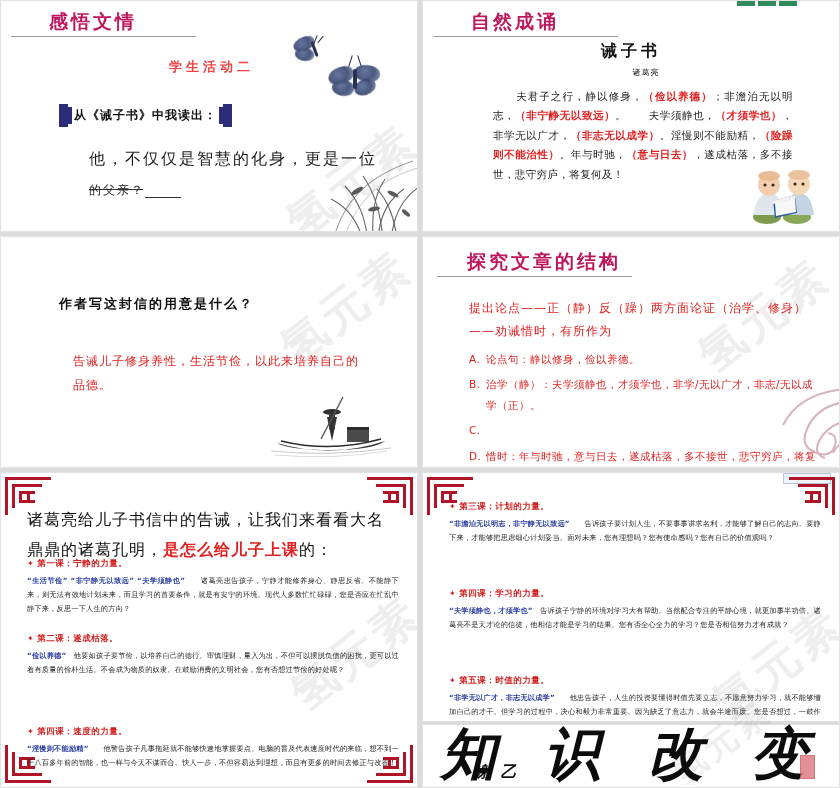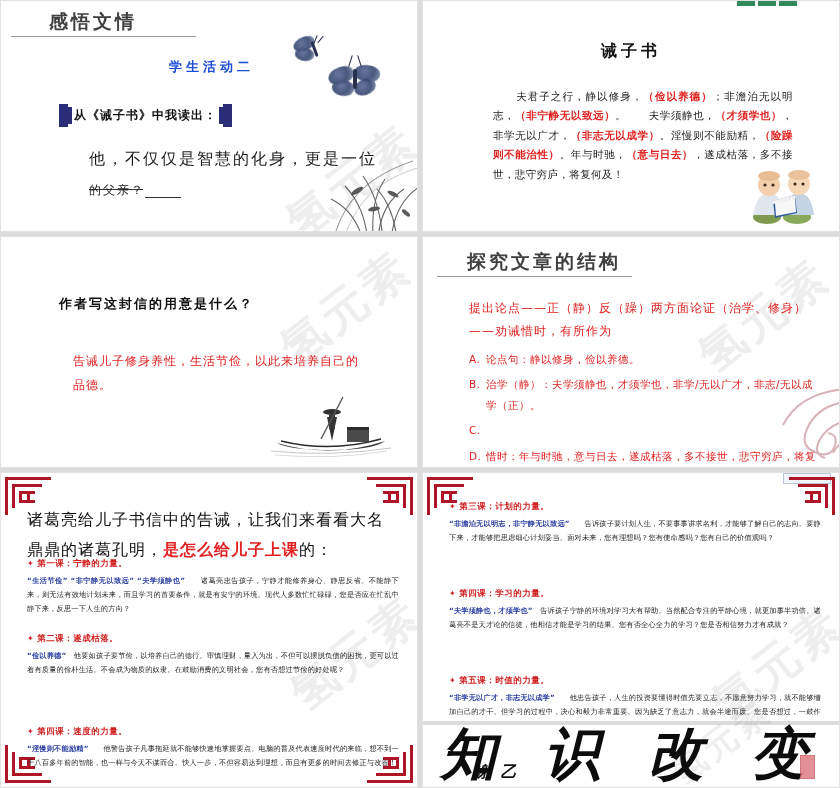--- a/index.html
+++ b/index.html
@@ -40,38 +40,38 @@
   }
   
   .head-wrap{
     position:absolute;
     left:10px;top:8px;
     width:200px;
   }
   .head-title{
     font-size:19px;
     font-weight:bold;
-    color:#404040;
+    color:#be185d;
     letter-spacing:3px;
     padding-left:38px;
     font-family:"DejaVu Sans",sans-serif;
     line-height:1.3;
   }
   .head-rule{
     margin-top:2px;
     height:1px;
     background:#9a9a9a;
     width:185px;
   }
   
   .s1-activity{
     position:absolute;
     left:168px;top:57px;
     font-size:13px;font-weight:bold;
-    color:#1d4ed8;letter-spacing:4px;
+    color:#ef4444;letter-spacing:4px;
     font-family:"DejaVu Sans",sans-serif;
   }
   .s1-bracket{
     position:absolute;
     left:58px;top:103px;
     display:flex;align-items:center;
   }
   .brk{
     width:9px;height:23px;
     background:#2b2d78;
@@ -275,22 +275,27 @@
     </svg>
   </div>
 
   <div class="slide">
     <div class="topbar-green">
       <i></i>
         <i></i>
         <i></i>
     </div>
 
+    <div class="head-wrap">
+      <div class="head-title">自然成诵</div>
+      <div class="head-rule"></div>
+    </div>
 
     <div class="s2-title">诫子书</div>
+    <div class="s2-author">诸葛亮</div>
 
     <div class="s2-body" id="poem-body"><span>　　夫君子之行，静以修身，</span><span class="red">（俭以养德）</span><span>；非澹泊无以明志，</span><span class="red">（非宁静无以致远）</span><span>。</span><span>　　夫学须静也，</span><span class="red">（才须学也）</span><span>，非学无以广才，</span><span class="red">（非志无以成学）</span><span>。淫慢则不能励精，</span><span class="red">（险躁则不能治性）</span><span>。年与时驰，</span><span class="red">（意与日去）</span><span>，遂成枯落，多不接世，悲守穷庐，将复何及！</span></div>
 
     <svg class="kids" viewBox="0 0 90 62">
       <ellipse cx="28" cy="54" rx="14" ry="7" fill="#7d9a4e"></ellipse>
       <ellipse cx="58" cy="54" rx="14" ry="7" fill="#8aa85a"></ellipse>
       <path d="M14 52 q4 -22 16 -22 q12 0 15 22 z" fill="#dfe6ee"></path>
       <path d="M44 52 q4 -22 16 -22 q12 0 15 22 z" fill="#c5d4e2"></path>
       <circle cx="30" cy="22" r="11" fill="#f3cfae"></circle>
       <circle cx="60" cy="21" r="11" fill="#f6d7b7"></circle>

